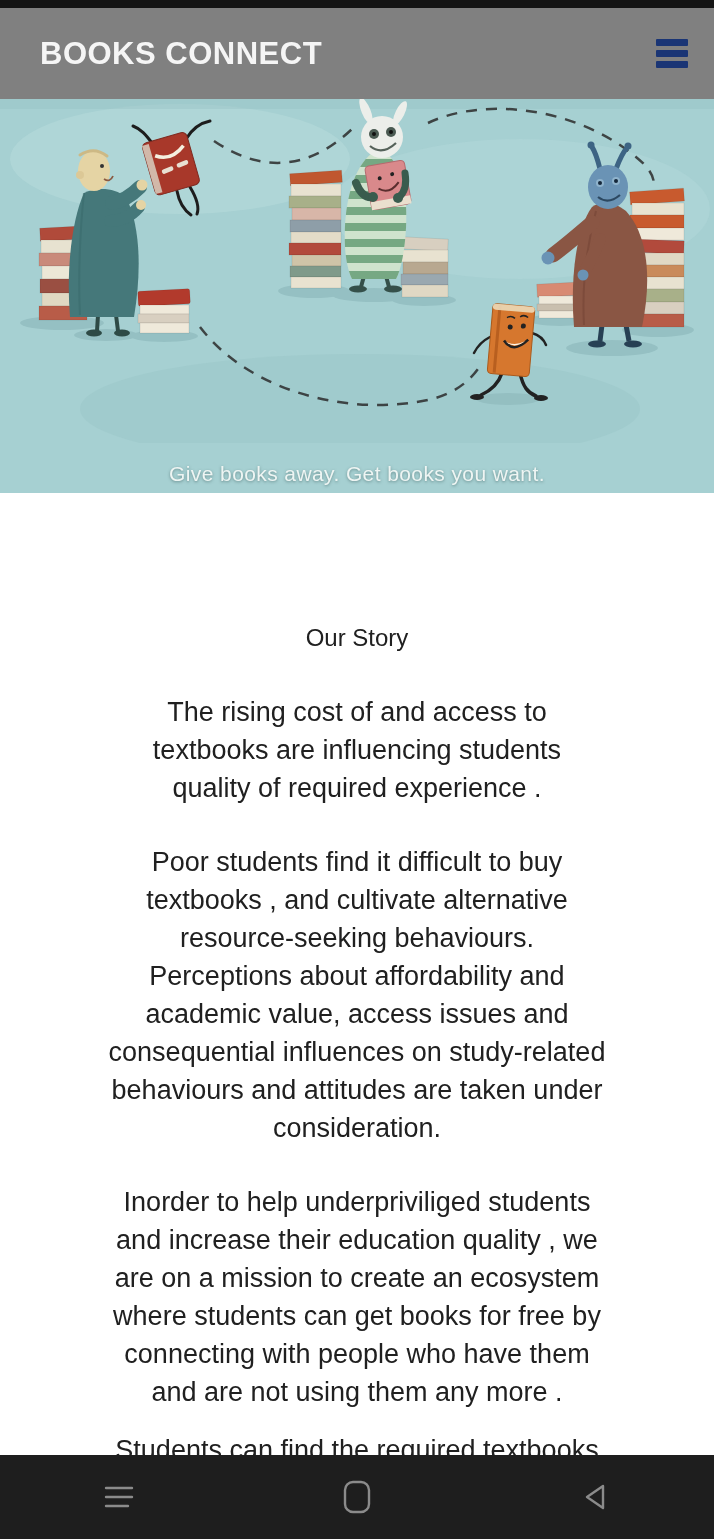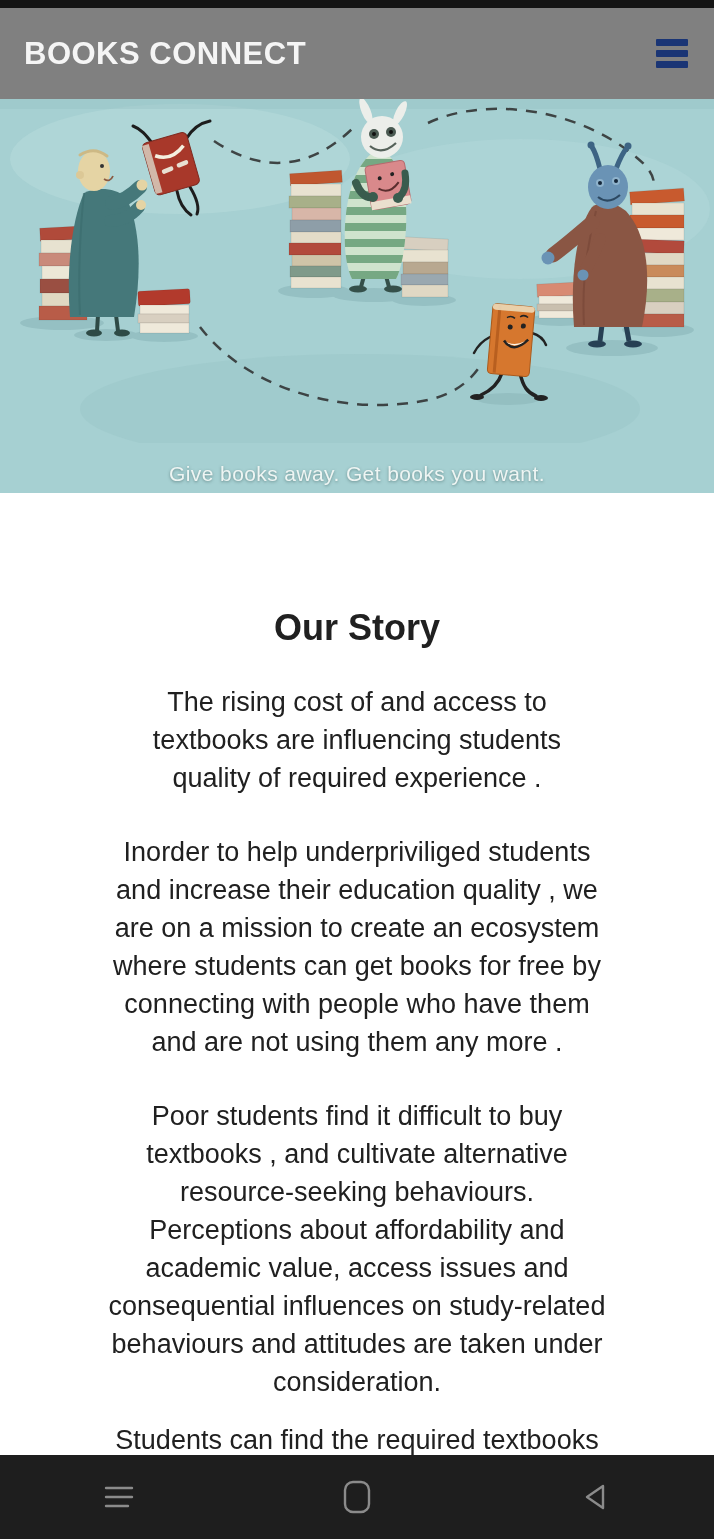--- a/index.html
+++ b/index.html
@@ -4,32 +4,32 @@
 <style>
   html,body{margin:0;padding:0;}
   body{width:714px;height:1539px;overflow:hidden;background:#ffffff;
        font-family:"Liberation Sans",sans-serif;}
   .phone{position:relative;width:714px;height:1539px;overflow:hidden;background:#ffffff;}
 
   .status-bar{height:8px;background:#141414;}
 
   .app-header{height:91px;background:#808080;display:flex;align-items:center;
               justify-content:space-between;padding:0 26px 0 24px;box-sizing:border-box;}
-  .app-title{color:#f5f5f5;font-size:31px;font-weight:bold;letter-spacing:.5px;}
+  .app-title{color:#f5f5f5;font-size:31px;font-weight:bold;letter-spacing:.5px;margin-left:16px;}
   .menu-btn{width:32px;display:flex;flex-direction:column;gap:4px;cursor:pointer;padding:4px 0;}
   .menu-btn span{display:block;height:7px;background:#1a3575;border-radius:1px;}
 
   .hero{position:relative;height:394px;background:#a6d0d2;}
   .hero svg{display:block;}
   .hero-caption{position:absolute;left:0;right:0;bottom:7px;text-align:center;
                 color:#eef5f3;font-size:21px;letter-spacing:.4px;
                 text-shadow:0 1px 3px rgba(50,80,80,.55);}
 
   .content{padding:112px 30px 0;text-align:center;color:#202020;}
-  .story-heading{font-size:36px;font-weight:bold;line-height:38px;margin:4px;}
+  .story-heading{font-size:24px;font-weight:normal;line-height:38px;margin:14px;}
   .content p{font-size:27px;line-height:38px;margin:36px 0 0;white-space:pre-line;}
   .content p.clipped{margin-top:20px;}
 
   .nav-bar{position:absolute;left:0;bottom:0;width:714px;height:84px;background:#1e1e1e;
            display:flex;align-items:center;}
   .nav-slot{flex:1;display:flex;justify-content:center;align-items:center;cursor:pointer;}
   .nav-slot svg{display:block;}
 </style>
 </head>
 <body>
@@ -271,34 +271,34 @@
       </g>
     </svg>
     <div class="hero-caption">Give books away. Get books you want.</div>
   </div>
 
   <div class="content">
     <h2 class="story-heading">Our Story</h2>
     <p>The rising cost of and access to
 textbooks are influencing students
 quality of required experience .</p>
-    <p>Inorder to help underpriviliged students
-and increase their education quality , we
-are on a mission to create an ecosystem
-where students can get books for free by
-connecting with people who have them
-and are not using them any more .</p>
     <p>Poor students find it difficult to buy
 textbooks , and cultivate alternative
 resource-seeking behaviours.
 Perceptions about affordability and
 academic value, access issues and
 consequential influences on study-related
 behaviours and attitudes are taken under
 consideration.</p>
+    <p>Inorder to help underpriviliged students
+and increase their education quality , we
+are on a mission to create an ecosystem
+where students can get books for free by
+connecting with people who have them
+and are not using them any more .</p>
     <p class="clipped">Students can find the required textbooks
 and find the nearest donor via the pickup
 address provided by the book donor for</p>
   </div>
 
   <div class="nav-bar">
     <div class="nav-slot" role="button" aria-label="recents">
       <svg width="36" height="32" viewBox="0 0 36 32">
         <g stroke="#8b8b8b" stroke-width="2.4" stroke-linecap="round">
           <line x1="5" y1="7" x2="31" y2="7"></line>

